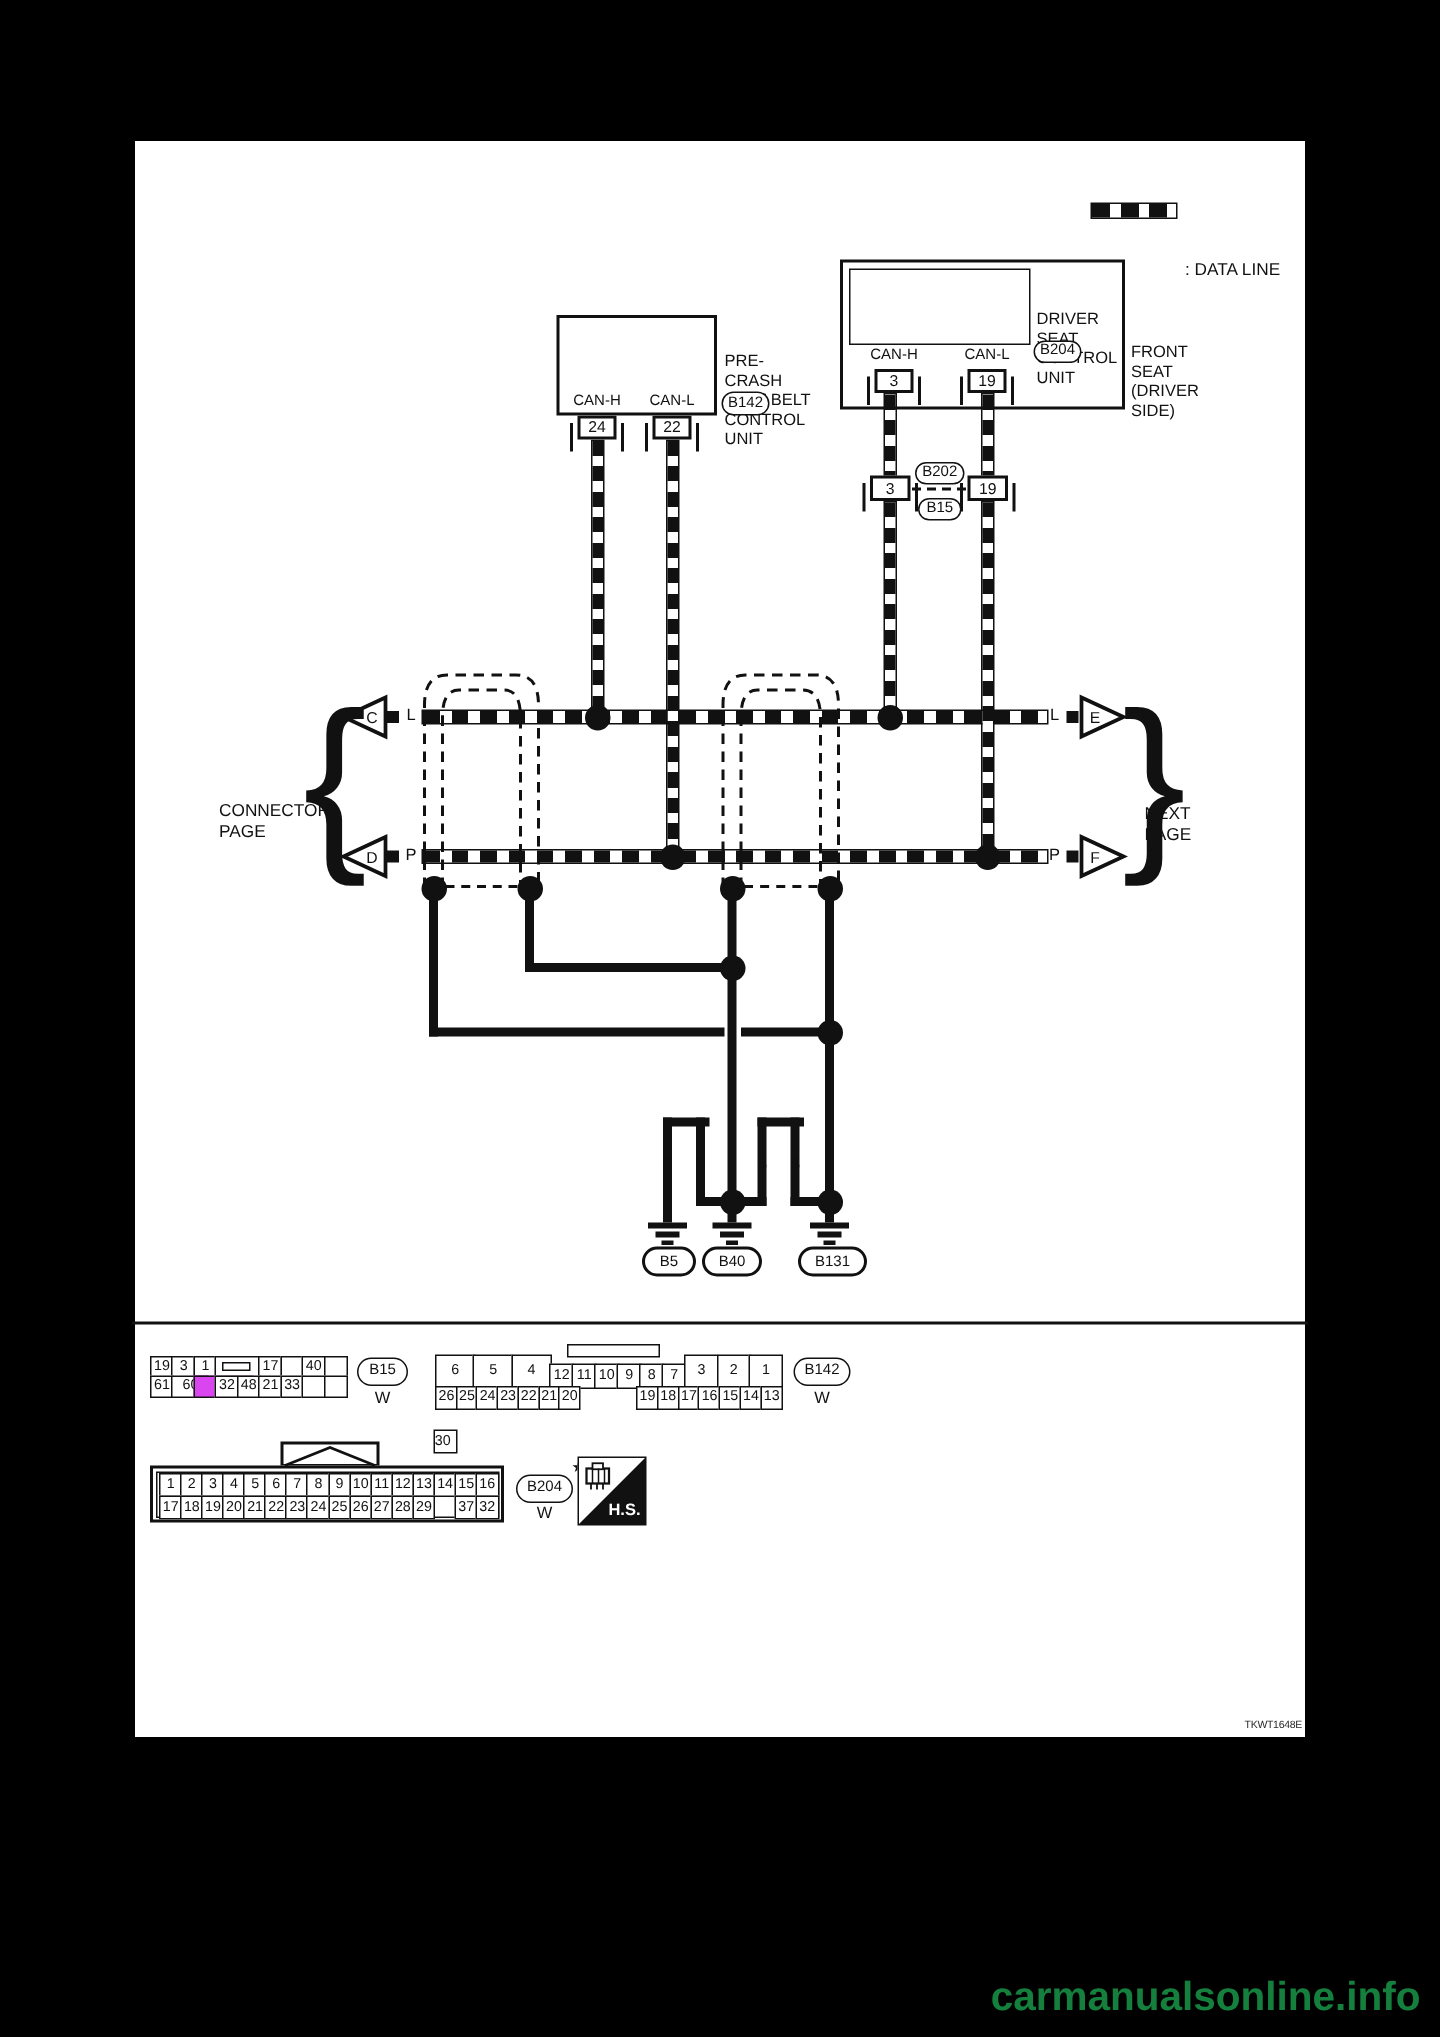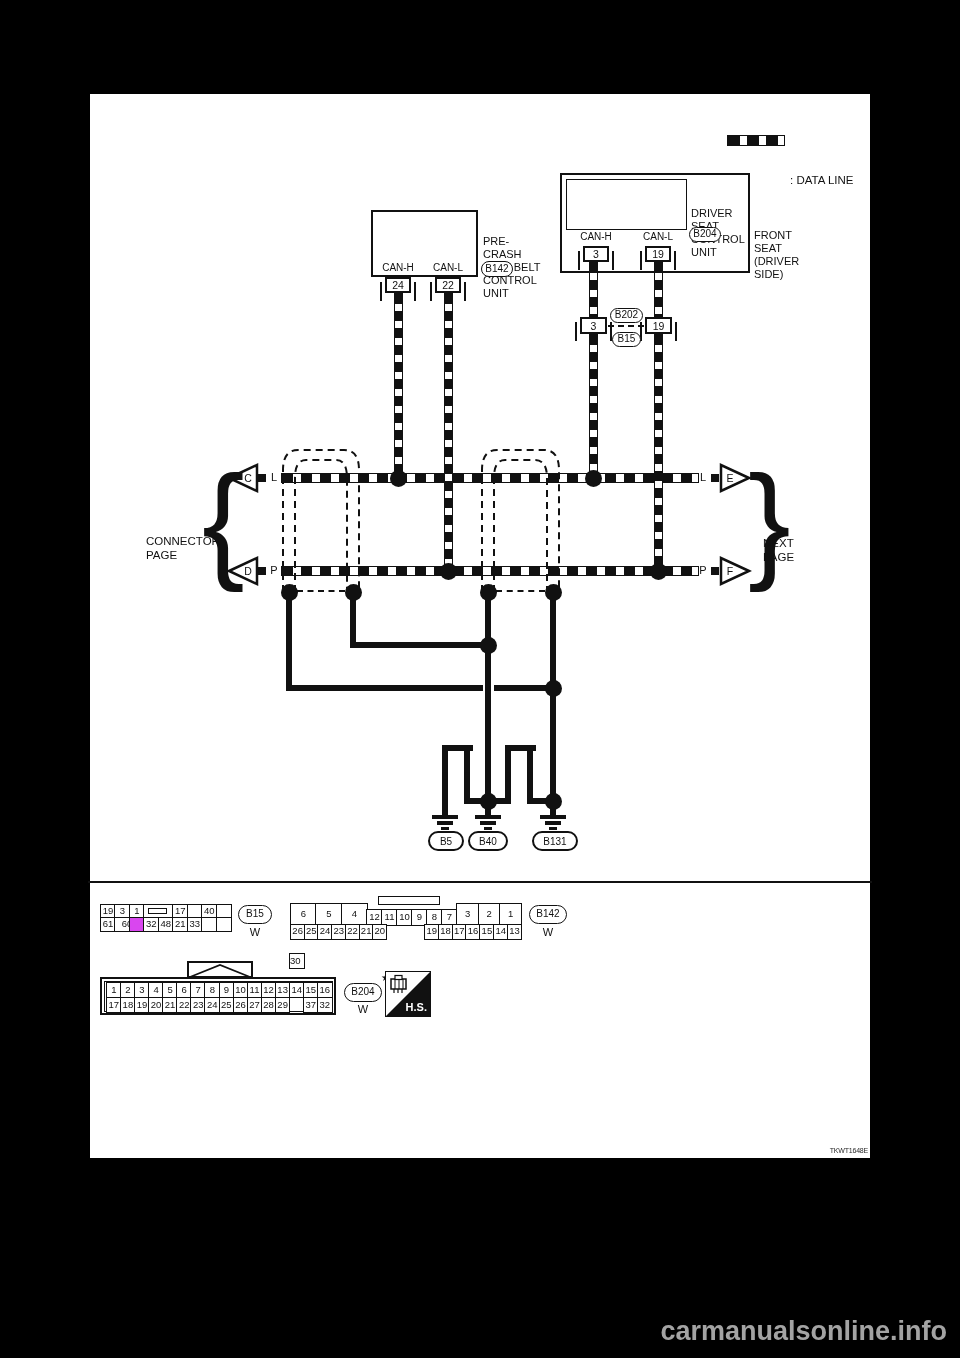--- a/index.html
+++ b/index.html
@@ -152,21 +152,21 @@
       <line x1="6" y1="15" x2="6" y2="19" stroke="#111" stroke-width="1.2"></line>
       <line x1="10" y1="15" x2="10" y2="19" stroke="#111" stroke-width="1.2"></line>
       <line x1="14" y1="15" x2="14" y2="19" stroke="#111" stroke-width="1.2"></line>
     </svg>
     <div class="abs" style="right:3px;bottom:3px;color:#fff;font-weight:bold;font-size:11px;">H.S.</div>
   </div>
 
 
   <div class="t" style="left:810px;top:1147px;width:58px;text-align:right;font-size:7px;color:#2a2a2a;letter-spacing:-0.2px;">TKWT1648E</div>
 
-  <div class="t" style="right:13px;top:1316px;font-size:27px;font-weight:bold;color:#a3a3a3;">carmanualsonline.info</div>
+  <div class="t" style="right:13px;top:1316px;font-size:27px;font-weight:bold;color:#15803d;">carmanualsonline.info</div>
 <div class="abs" style="left: 389.5px; top: 469.5px; width: 17px; height: 17px; background: rgb(17, 17, 17); border-radius: 50%; z-index: 6;"></div>
     <div class="abs" style="left: 584.5px; top: 469.5px; width: 17px; height: 17px; background: rgb(17, 17, 17); border-radius: 50%; z-index: 6;"></div>
     <div class="abs" style="left: 439.5px; top: 562.5px; width: 17px; height: 17px; background: rgb(17, 17, 17); border-radius: 50%; z-index: 6;"></div>
     <div class="abs" style="left: 649.5px; top: 562.5px; width: 17px; height: 17px; background: rgb(17, 17, 17); border-radius: 50%; z-index: 6;"></div>
     <div class="abs" style="left: 280.5px; top: 583.5px; width: 17px; height: 17px; background: rgb(17, 17, 17); border-radius: 50%; z-index: 6;"></div>
     <div class="abs" style="left: 344.5px; top: 583.5px; width: 17px; height: 17px; background: rgb(17, 17, 17); border-radius: 50%; z-index: 6;"></div>
     <div class="abs" style="left: 479.5px; top: 583.5px; width: 17px; height: 17px; background: rgb(17, 17, 17); border-radius: 50%; z-index: 6;"></div>
     <div class="abs" style="left: 544.5px; top: 583.5px; width: 17px; height: 17px; background: rgb(17, 17, 17); border-radius: 50%; z-index: 6;"></div>
     <div class="abs" style="left: 479.5px; top: 636.5px; width: 17px; height: 17px; background: rgb(17, 17, 17); border-radius: 50%; z-index: 6;"></div>
     <div class="abs" style="left: 544.5px; top: 679.5px; width: 17px; height: 17px; background: rgb(17, 17, 17); border-radius: 50%; z-index: 6;"></div>

